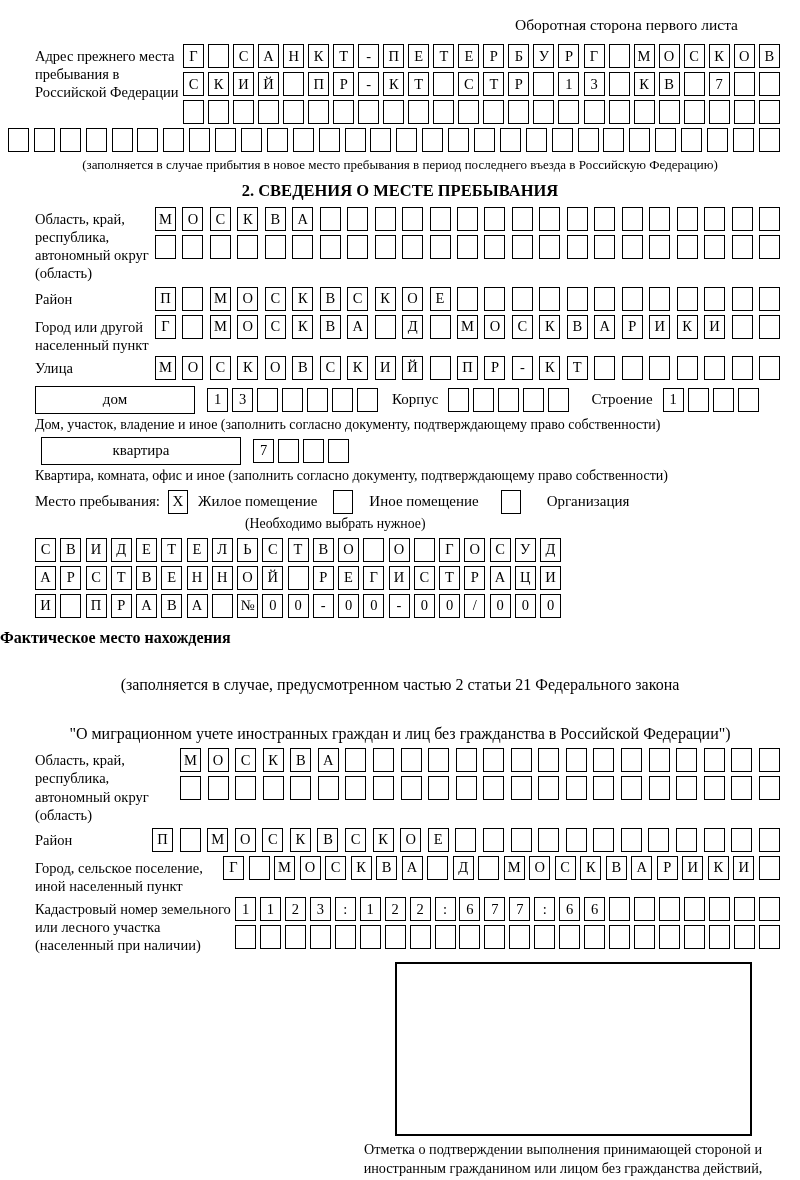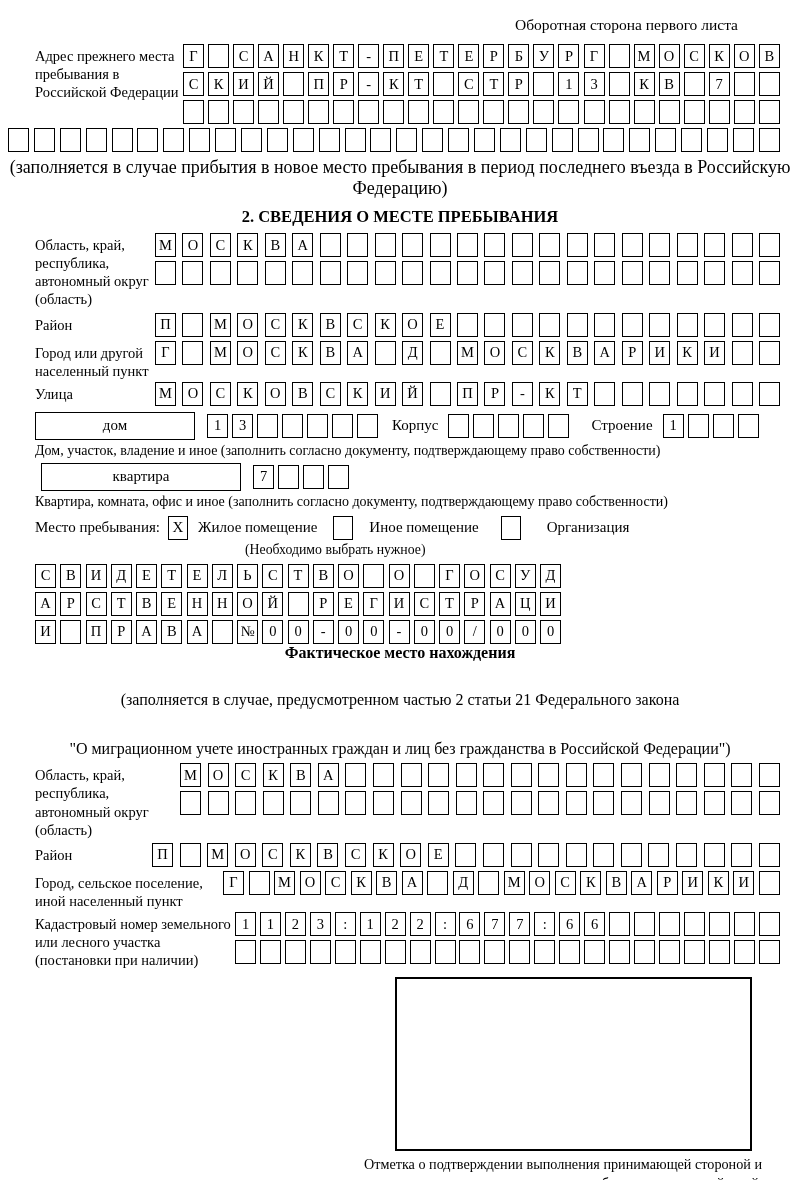--- a/index.html
+++ b/index.html
@@ -22,40 +22,40 @@
   }
   .cells-gap { display:flex; gap:4px; }
   .cells-gap .cell { margin:0; }
 
   .lw-prev{width:148px} .lw-s2{width:120px} .lw-doc{width:219px}
   .lw-fr{width:145px} .lw-fd{width:117px} .lw-fc{width:188px} .lw-kad{width:200px}
   .cw-prev{width:597px} .cw-full{width:772px} .cw-s2{width:625px} .cw-doc{width:526px}
   .cw-fr{width:600px} .cw-fd{width:628px} .cw-fc{width:557px} .cw-kad{width:545px}
 
   .extra-row { margin:4px 0 0 8px; }
-  .center-note { text-align:center; font-size:18px; margin-top:5px; }
+  .center-note { text-align:center; font-size:13px; margin-top:5px; }
   .sec-title { text-align:center; font-weight:bold; font-size:16.5px; margin-top:8px; }
   .mt2{margin-top:2px} .mt4{margin-top:4px} .mt6{margin-top:6px} .mt10{margin-top:10px}
 
   .titled-box {
     border:1.8px solid #000; height:28px; display:flex; align-items:center;
     justify-content:center; font-size:15px; flex:none;
   }
   .box-dom { width:160px; margin-right:12px; }
   .box-kv  { width:200px; margin-right:12px; }
   .inline-lbl { font-size:15px; padding-top:4px; }
   .plain-note { font-size:14px; margin:3px 0 0 35px; }
 
   .check-row { display:flex; align-items:center; margin:6px 0 0 35px; font-size:15px; }
   .checkbox {
     width:20px; height:24px; border:1.7px solid #000; display:flex;
     align-items:center; justify-content:center; font-size:15px; flex:none;
   }
   .fact-note { text-align:center; font-size:16px; line-height:1.3;margin-top:28px; }
-  .fact-title { text-align:center; font-weight:bold; font-size:16px; margin-top:0; }
+  .fact-title { font-weight:bold; font-size:16px; margin-top:11px; }
 
   .stamp-box { width:357px; height:174px; border:2px solid #000; margin:8px 0 0 395px; }
   .stamp-caption { width:466px; margin:4px 0 0 330px; text-align:center; font-size:14.2px; line-height:1.3; }
 </style>
 </head>
 <body>
 
 <div class="top-note">Оборотная сторона первого листа</div>
 
 <div class="form-row mt10">
@@ -554,21 +554,21 @@
       <span class="cell">А</span>
       <span class="cell">Р</span>
       <span class="cell">И</span>
       <span class="cell">К</span>
       <span class="cell">И</span>
       <span class="cell"></span>
     </div>
 </div>
 
 <div class="form-row mt2">
-  <div class="flabel lw-kad">Кадастровый номер земельного или лесного участка (постановки при наличии)</div>
+  <div class="flabel lw-kad">Кадастровый номер земельного или лесного участка (населенный при наличии)</div>
   <div class="cells-col">
     <div class="cells cw-kad">
         <span class="cell">1</span>
         <span class="cell">1</span>
         <span class="cell">2</span>
         <span class="cell">3</span>
         <span class="cell">:</span>
         <span class="cell">1</span>
         <span class="cell">2</span>
         <span class="cell">2</span>

